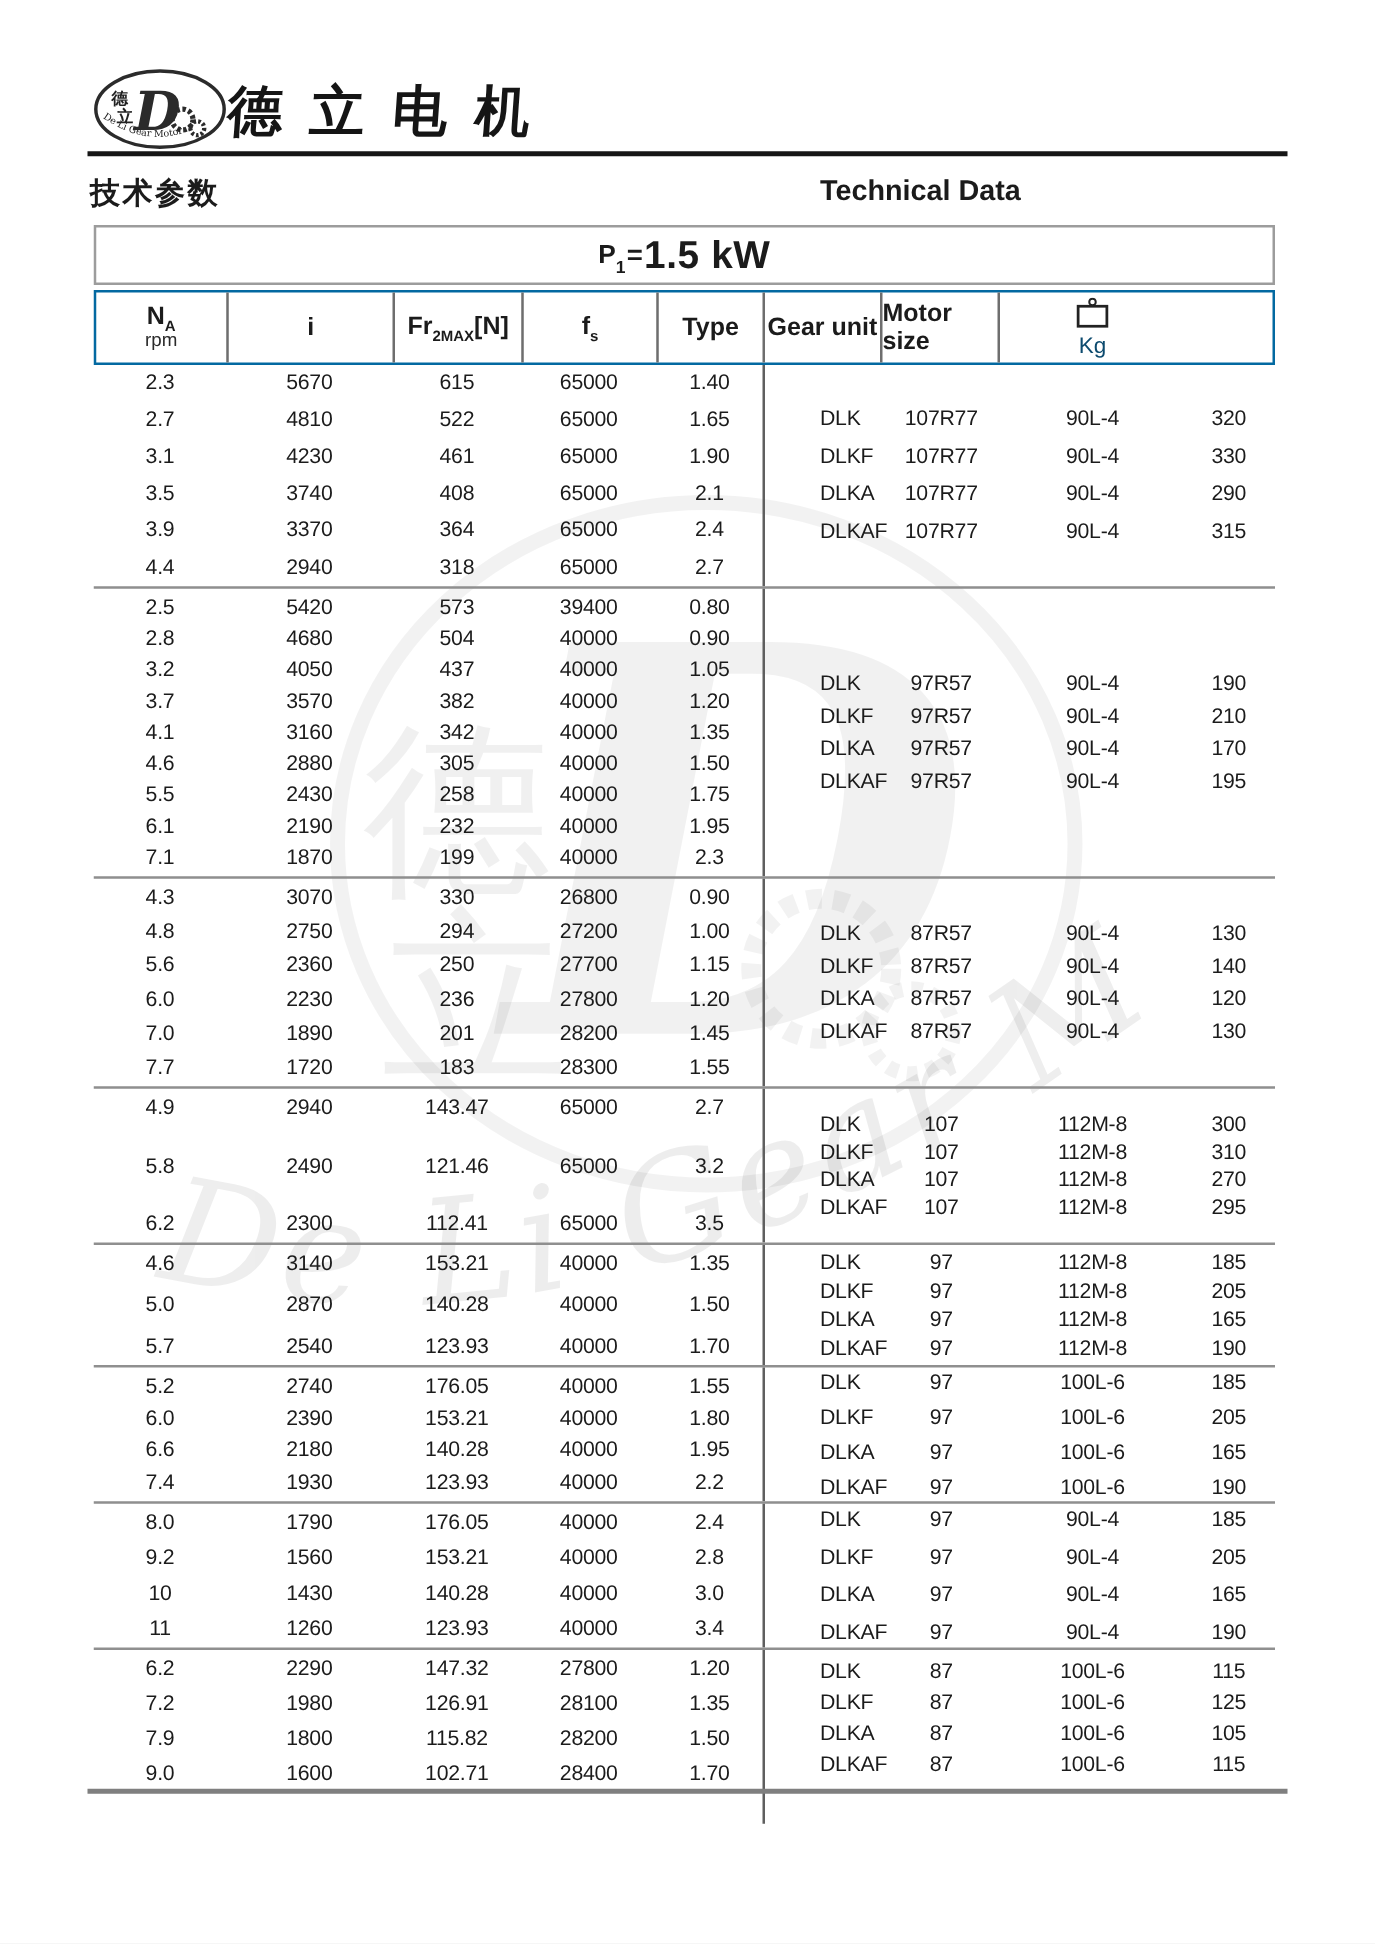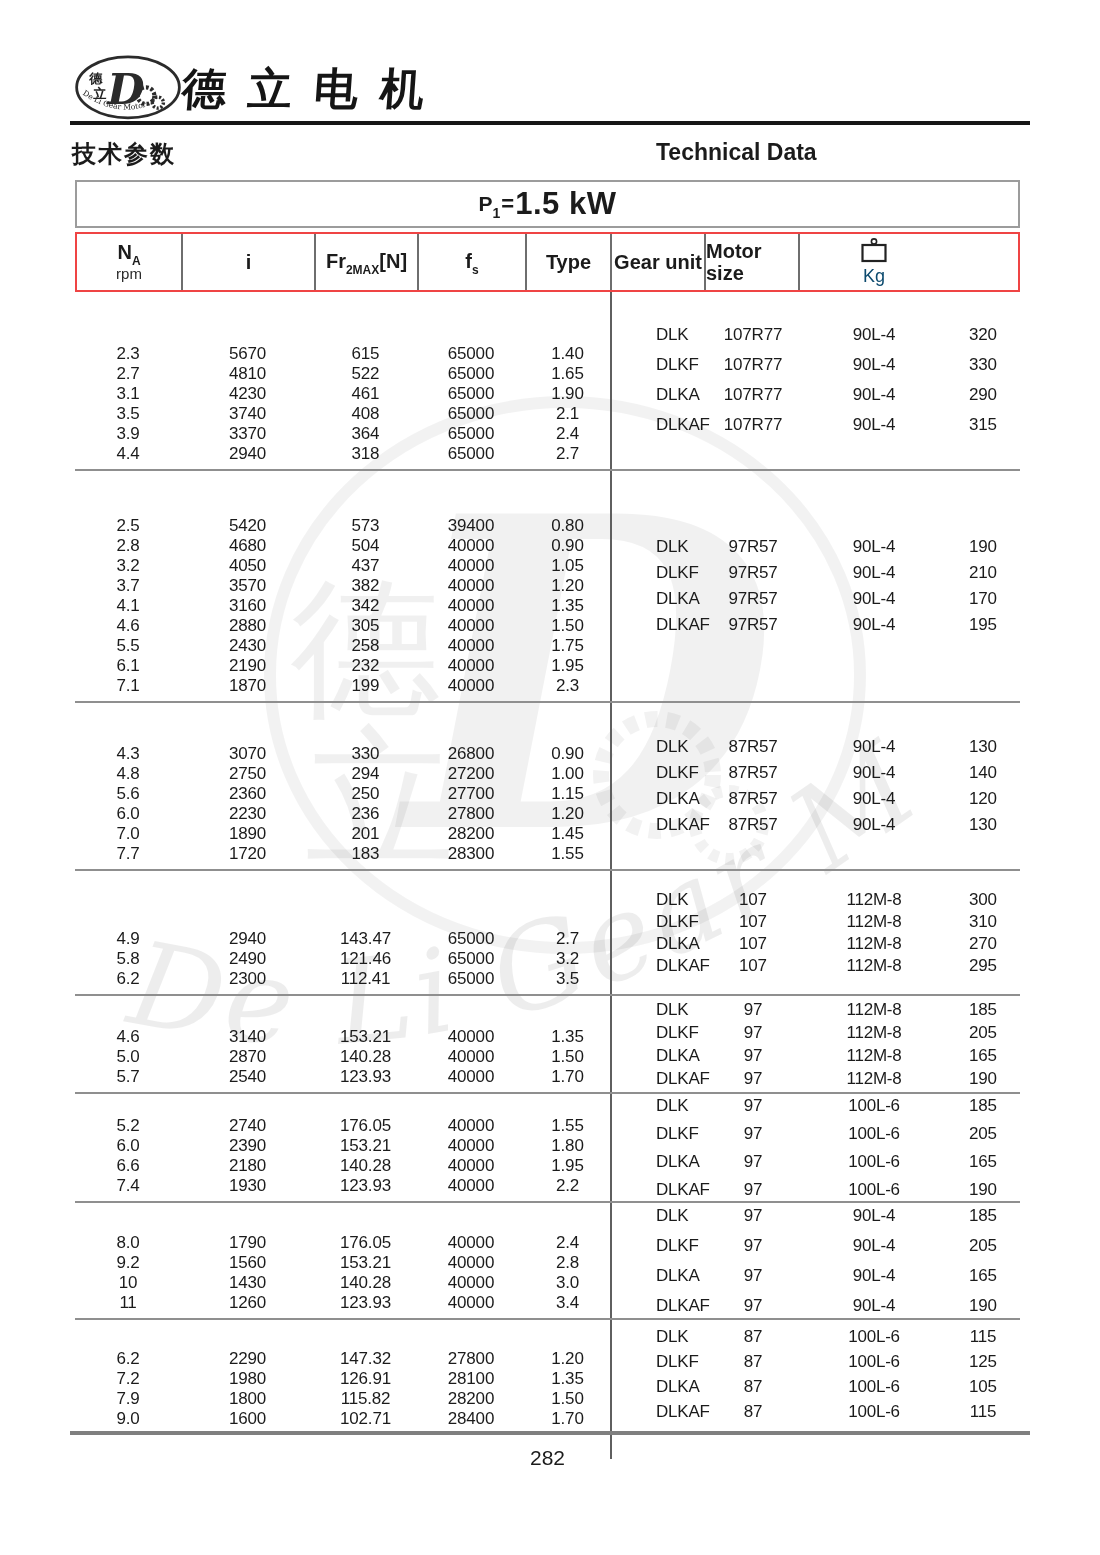--- a/index.html
+++ b/index.html
@@ -28,40 +28,40 @@
     position:absolute; left:75px; top:180px; width:945px; height:48px; z-index:2;
     border:2px solid #9c9c9c; display:flex; align-items:center; justify-content:center;
   }
   .p-sym  { font-size:21px; font-weight:bold; }
   .p-sub  { font-size:14px; font-weight:bold; align-self:flex-end; line-height:26px; }
   .p-eq   { font-size:22px; font-weight:bold; margin:0 1px 0 1px; }
   .p-val  { font-size:31px; font-weight:bold; letter-spacing:0.5px; }
   
   .thead {
     position:absolute; left:75px; top:232px; width:945px; height:60px; z-index:2;
-    border:2px solid #ef4444; display:grid;
+    border:2px solid #0369a1; display:grid;
     grid-template-columns:106px 133px 103px 108px 85px 94px 94px 148px 70px;
   }
   .hcell {
     border-right:2px solid #6e6e6e; display:flex; flex-direction:column;
     align-items:center; justify-content:center; line-height:1.12;
   }
   .hcell:last-child { border-right:none; }
   .hmain { font-size:20px; font-weight:bold; }
   .hsub  { font-size:12px; font-weight:bold; vertical-align:-3px; display:inline-block; transform:translateY(3px); }
   .hunit { font-size:15px; color:#2a2a2a; }
   .kg-cell { gap:1px; }
   .kg-label { font-size:18px; color:#0c4a6e; }
   
   .tbody { position:absolute; left:75px; top:291px; width:945px; z-index:1; }
   .group { display:flex; position:relative; }
   .group + .group { border-top:2px solid #8f8f8f; }
   .g-left {
     width:535px; display:flex; flex-direction:column;
-    justify-content:flex-end; padding:5px 0;
+    justify-content:space-between; padding:5px 0;
   }
   .g-right {
     width:410px; border-left:2px solid #5f5f5f;
     display:flex; flex-direction:column; justify-content:center;
   }
   .drow { display:grid; grid-template-columns:106px 133px 103px 108px 85px; }
   .trow { display:grid; grid-template-columns:94px 94px 148px 70px; }
   .drow span, .trow span {
     font-size:17px; line-height:20px; text-align:center;
     letter-spacing:-0.2px; white-space:nowrap;
@@ -661,15 +661,14 @@
             <span class="tc0">DLKAF</span>
             <span class="tc1">87</span>
             <span class="tc2">100L-6</span>
             <span class="tc3">115</span>
           </div>
         </div>
       </div>
     </div>
 
   <div class="footer-rule"></div>
-  <div class="page-number">282</div>
 
 </div>
 
 </body></html>

